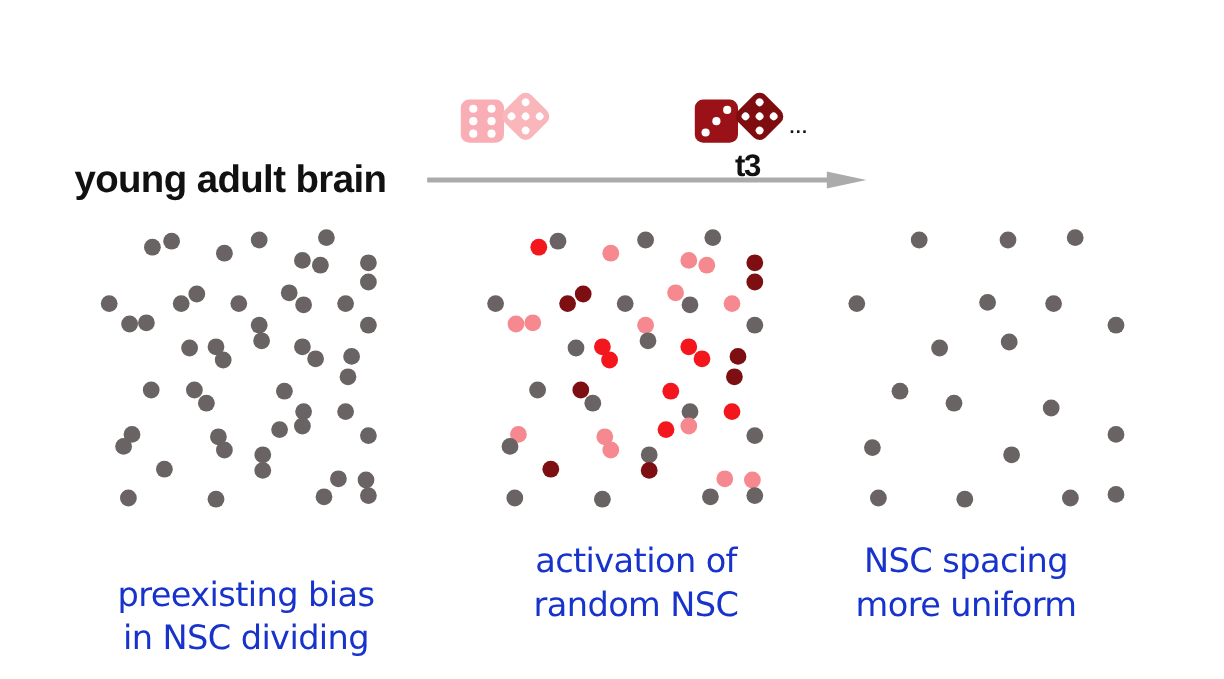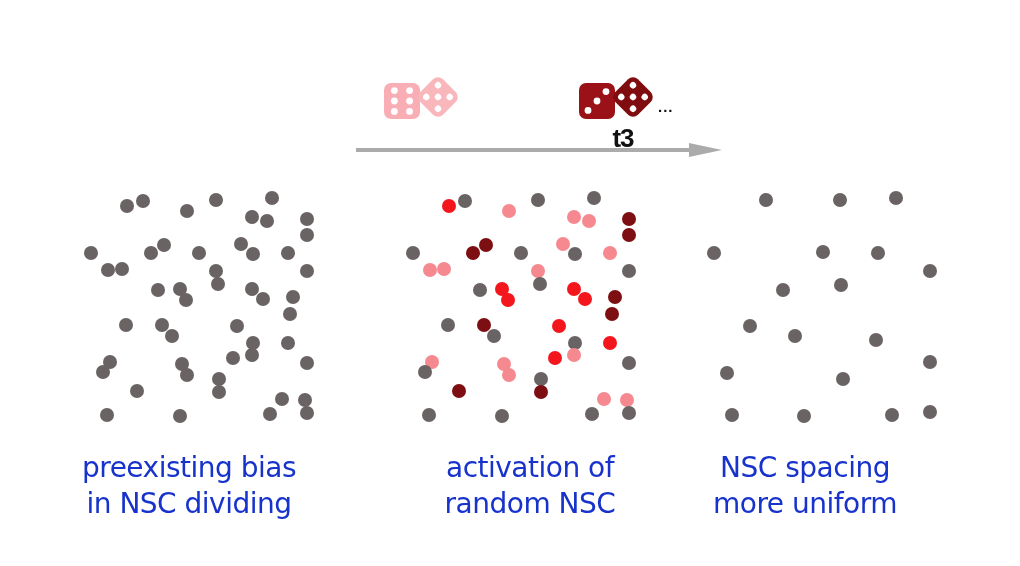--- a/index.html
+++ b/index.html
@@ -15,21 +15,21 @@
   .ellipsis{position:absolute;left:658px;top:98px;font-size:15px;font-weight:bold;letter-spacing:1px;}
   .heading{position:absolute;top:131px;font-size:32px;font-weight:bold;letter-spacing:-0.5px;white-space:nowrap;}
   .heading.left{left:62px;}
   .heading.right{left:742px;}
   .arrow{position:absolute;left:353px;top:139px;}
   .panel{position:absolute;top:192px;width:250px;height:240px;}
   .panel.p1{left:75px;} .panel.p2{left:397px;} .panel.p3{left:707px;}
   .dot{position:absolute;border-radius:50%;}
   .caption{position:absolute;top:450px;width:320px;text-align:center;
            font-family:"DejaVu Sans",sans-serif;font-size:28px;line-height:36px;letter-spacing:-0.5px;}
-  .caption.c1{left:29px;} .caption.c2{left:370px;} .caption.c3{left:645px;}
+  .caption.c1{left:45px;margin-top:28px;} .caption.c2{left:370px;} .caption.c3{left:645px;}
 </style>
 </head>
 <body>
 
 <div class="stage">
 
 
   <div class="dice-group g1">
     <div class="dice-art"><svg width="92" height="52" viewBox="0 0 92 52">
           <g transform="translate(20,27) rotate(0)">
@@ -65,20 +65,21 @@
             <circle cx="8.3" cy="-8.3" r="3.2" fill="#fff"></circle>
             <circle cx="0.0" cy="0.0" r="3.2" fill="#fff"></circle>
             <circle cx="-8.3" cy="8.3" r="3.2" fill="#fff"></circle>
             <circle cx="8.3" cy="8.3" r="3.2" fill="#fff"></circle>
           </g>
         </svg></div>
     <div class="t-label">t3</div>
   </div>
   <div class="ellipsis">...</div>
 
+  <div class="heading left">young adult brain</div>
 
   <svg class="arrow" width="372" height="22" viewBox="0 0 372 22">
     <line x1="3" y1="11" x2="340" y2="11" stroke-width="4" stroke="#ababab"></line>
     <polygon points="336,4 369,11 336,18" fill="#ababab"></polygon>
   </svg>
 
 
   <div class="panel p1">
       <div class="dot" style="left: 45px; top: 7px; height: 14px; width: 14px; background: rgb(106, 99, 99);"></div>
       <div class="dot" style="left: 61px; top: 2px; height: 14px; width: 14px; background: rgb(106, 99, 99);"></div>

